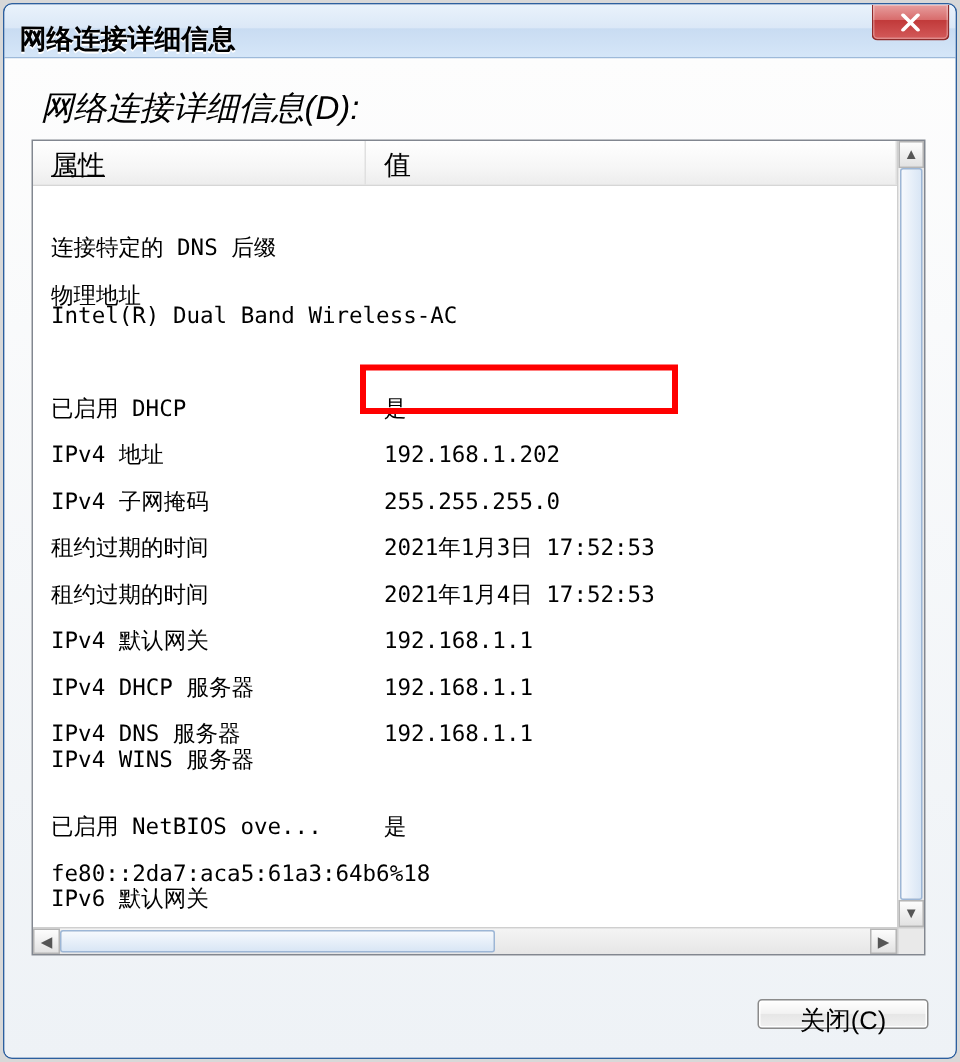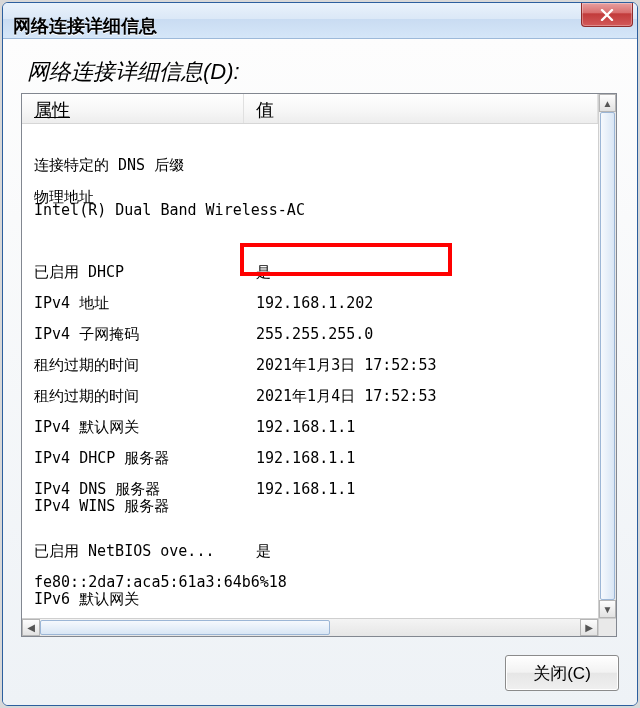--- a/index.html
+++ b/index.html
@@ -176,21 +176,21 @@
     border: 4px solid #ff0000;
     pointer-events: none;
   }
   .footer {
     position: absolute;
     right: 18px;
     bottom: 14px;
   }
   .btn {
     min-width: 114px;
-    height: 36px;
+    height: 20px;
     background: linear-gradient(to bottom, #ffffff 0%, #f2f2f2 48%, #e6e6e6 50%, #f0f0f0 100%);
     border: 1px solid #8b8b8b;
     border-radius: 3px;
     font-size: 17px;
     padding: 2px 0;
     box-shadow: inset 0 0 0 1px #fff;
     cursor: default;
   }
 </style>
 </head>

